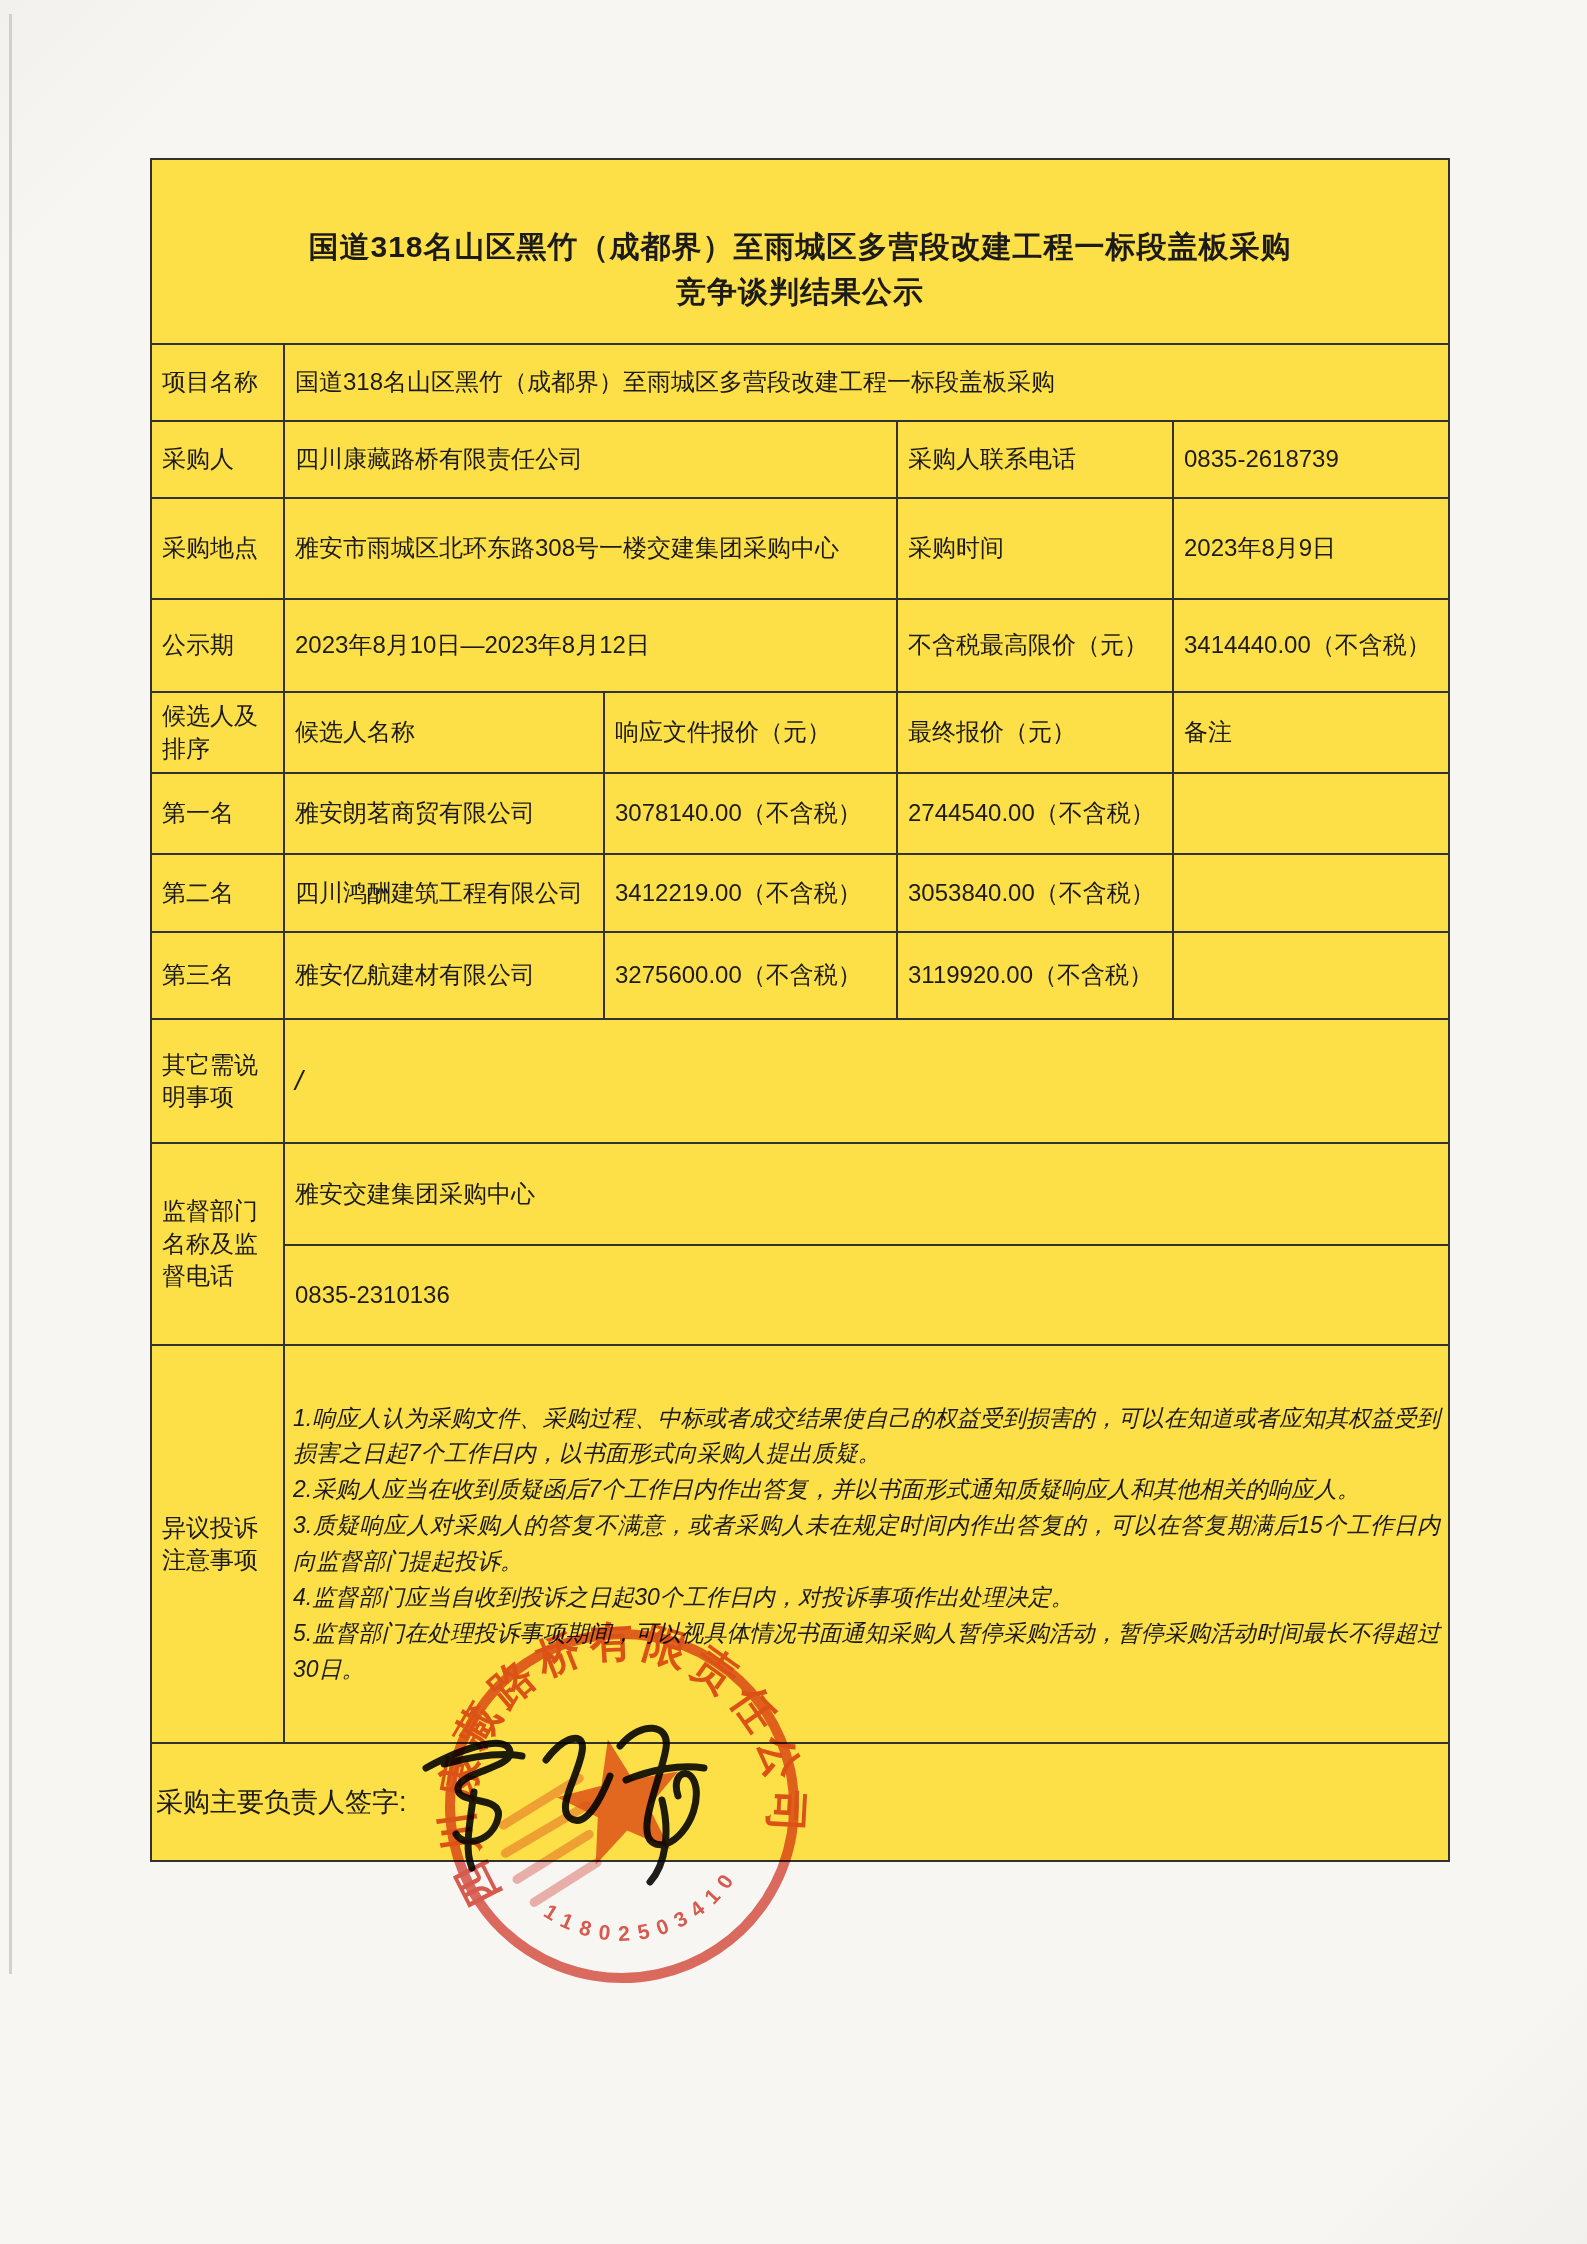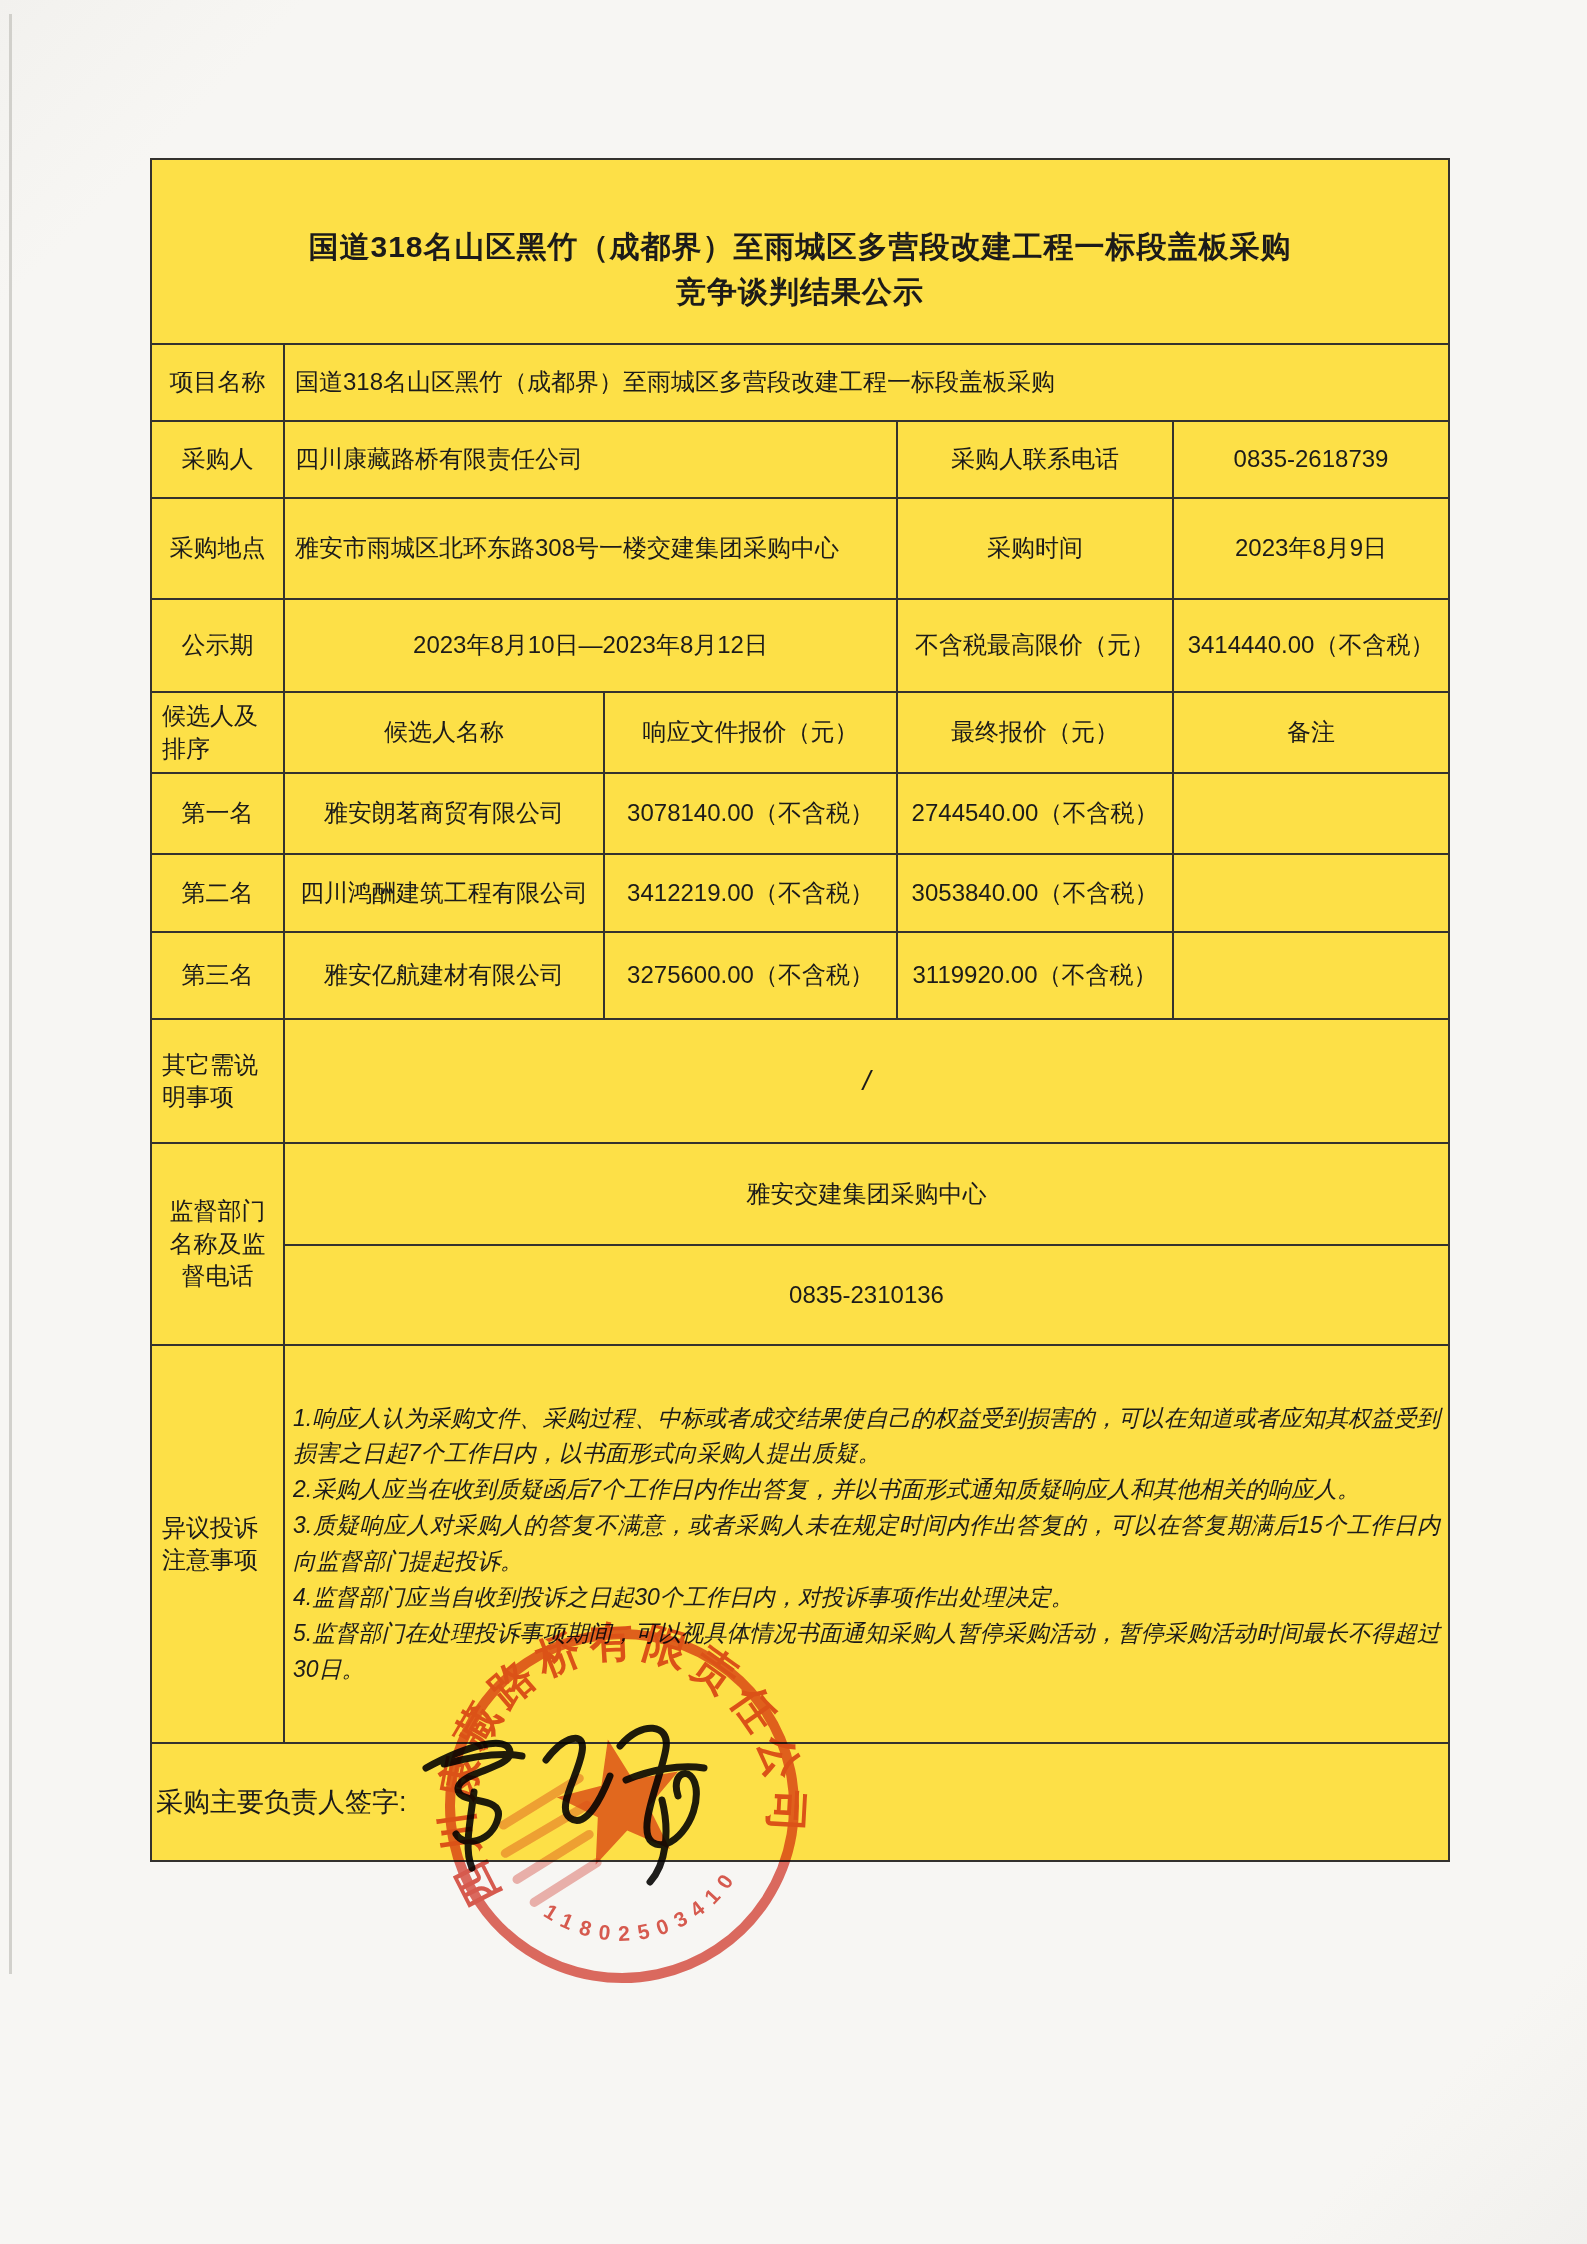--- a/index.html
+++ b/index.html
@@ -18,21 +18,21 @@
     border-collapse:collapse;table-layout:fixed;
     background:#fde047;
   }
   td{
     border:2.5px solid #34322e;
     padding:0 10px;
     font-size:24px;font-weight:500;line-height:1.35;
     vertical-align:middle;
     overflow:hidden;
   }
-  .c{text-align:center;}
+  .c{}
   .l{text-align:left;}
   .ml{white-space:pre-line;}
   td.title-cell{
     font-size:30px;font-weight:700;text-align:center;
     letter-spacing:1px;line-height:1.5;white-space:pre-line;
     padding-top:34px;
   }
   .r-title{height:185px;}
   .r-name{height:77px;}
   .r-buyer{height:77px;}

